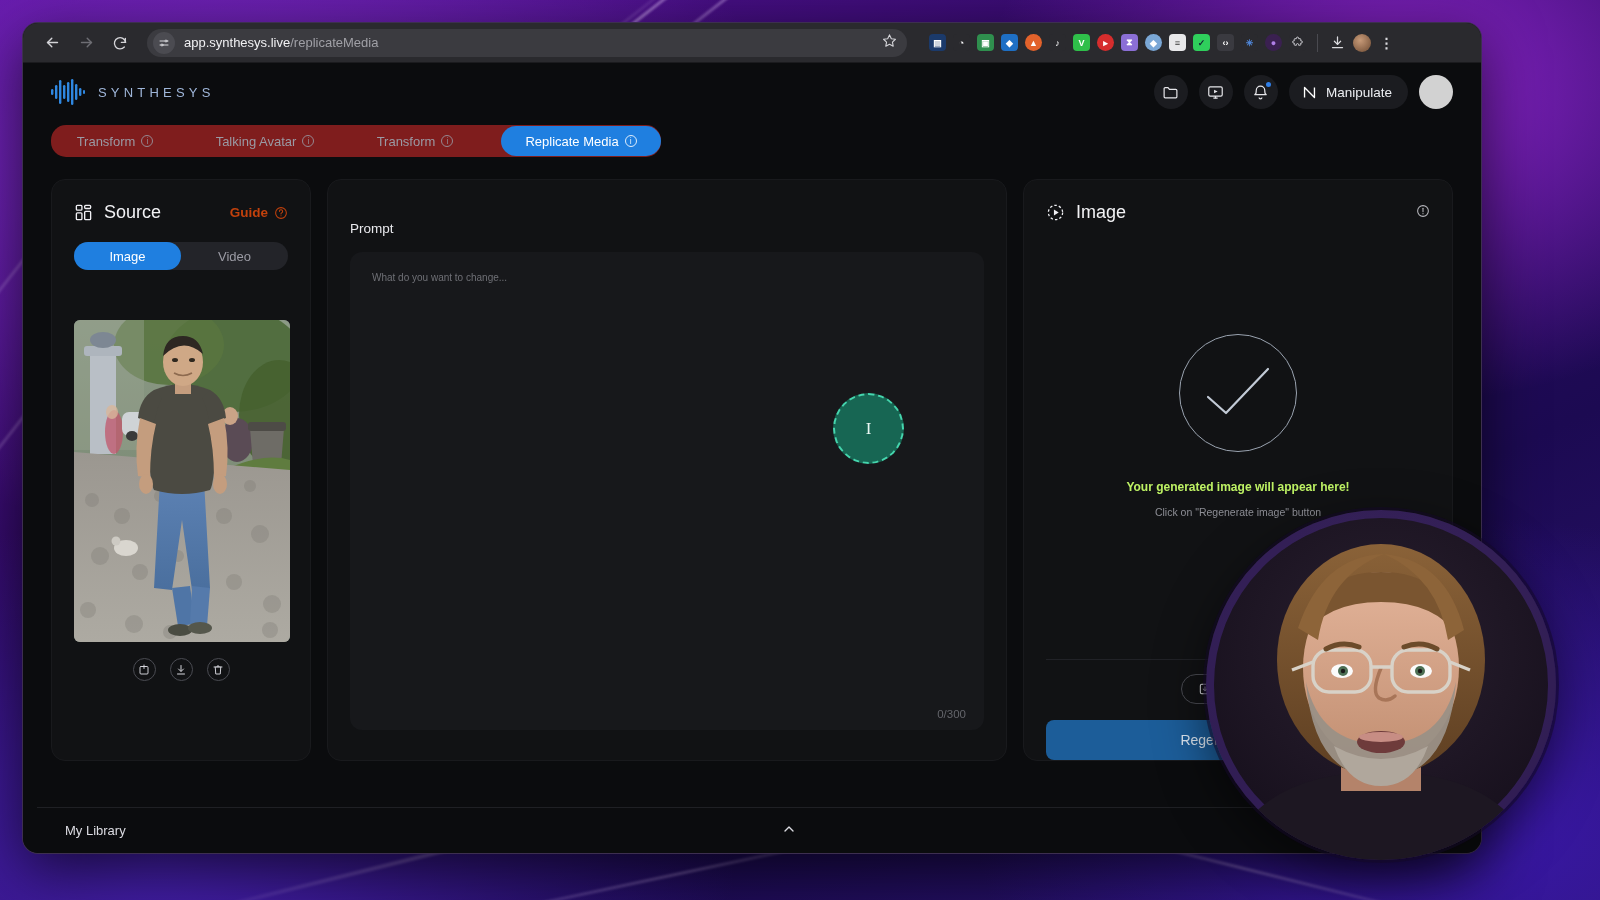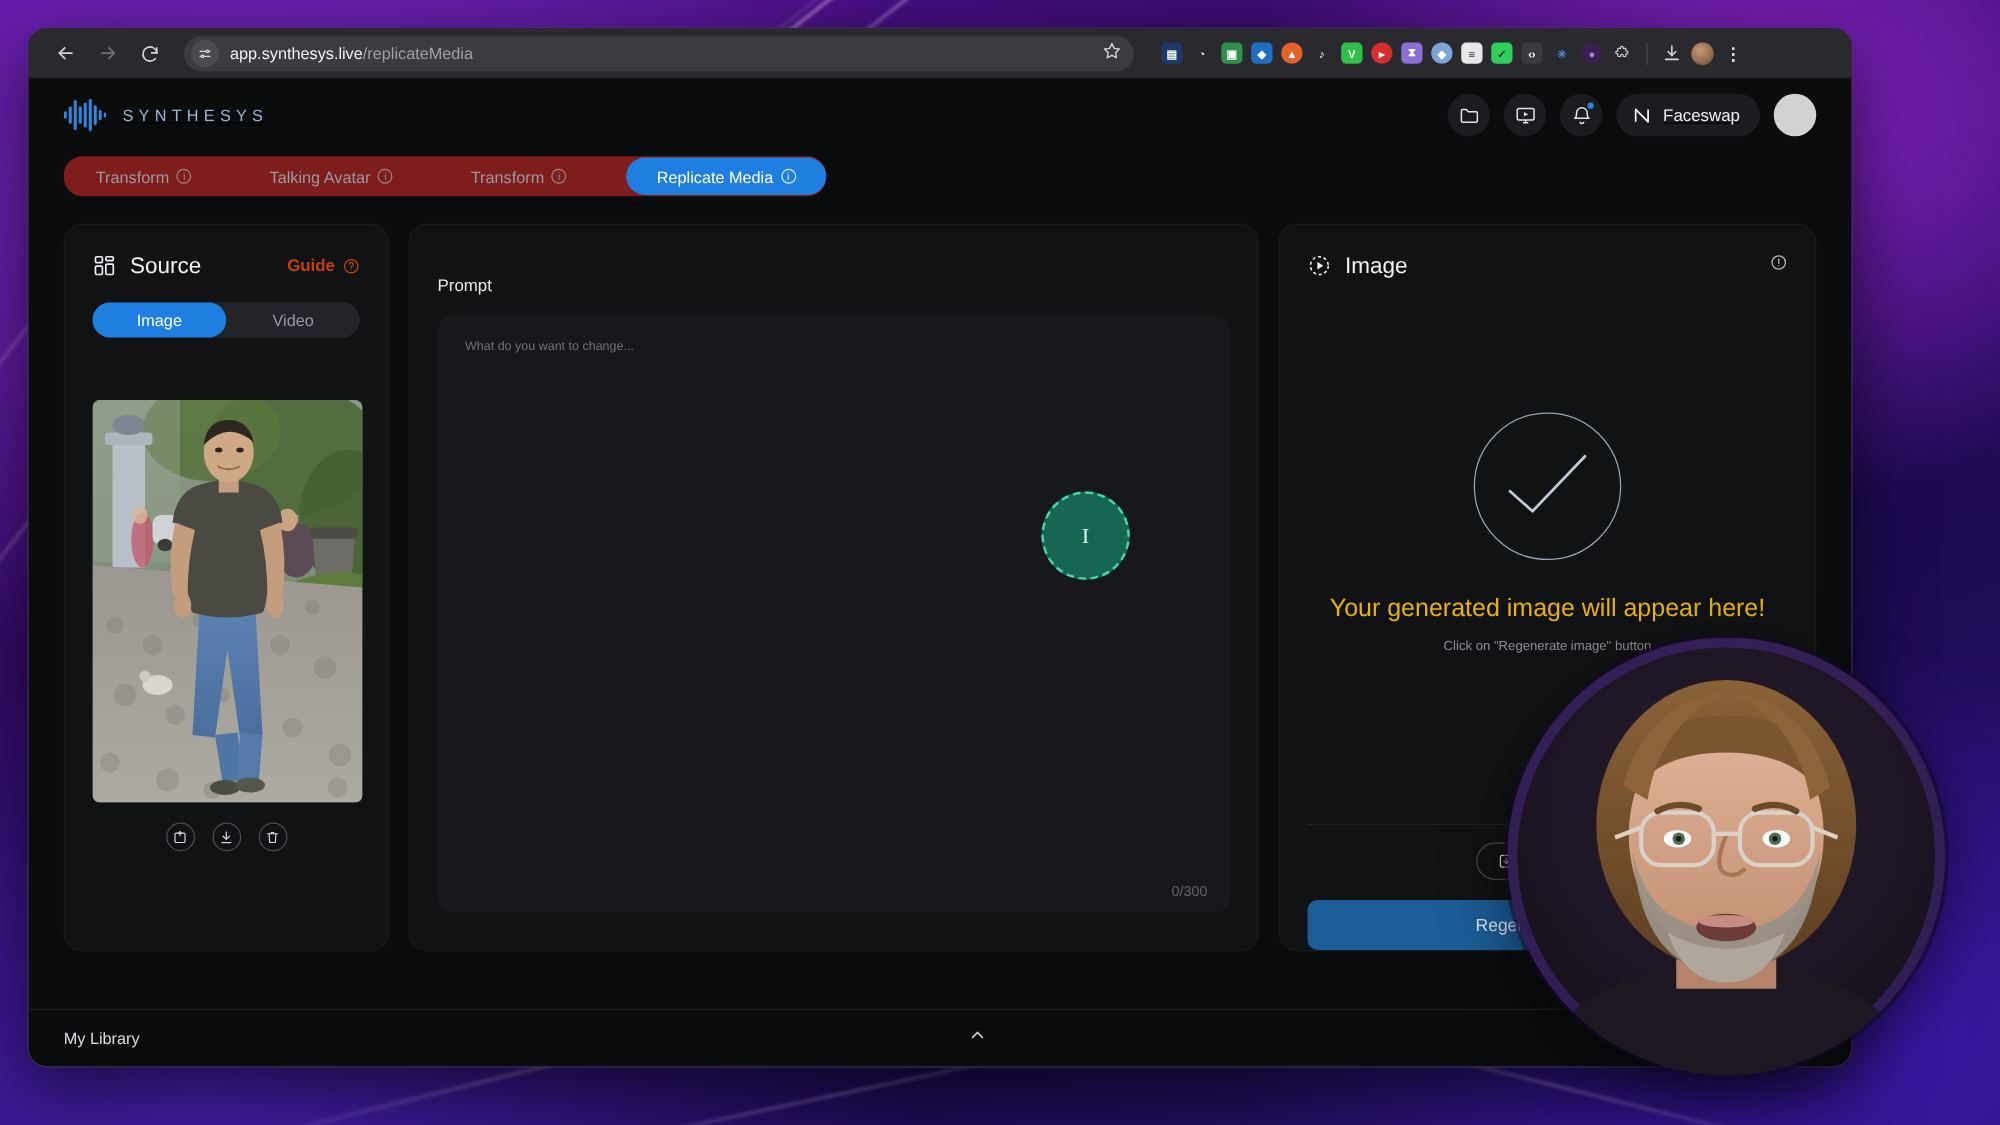--- a/index.html
+++ b/index.html
@@ -75,21 +75,21 @@
   .ext { width: 17px; height: 17px; border-radius: 4px; flex: none;
         display:flex; align-items:center; justify-content:center; font-size:9px;
         color:#fff; font-weight:bold; font-family:"Liberation Sans",sans-serif; }
   .ext.round { border-radius: 50%; }
   .vsep { width:1px; height:18px; background:#4a4a50; margin:0 4px; }
   .avatar-sm { width:18px; height:18px; border-radius:50%;
         background: radial-gradient(circle at 40% 35%, #c79a78, #6d4a32); flex:none; }
 
   
   .app { position: absolute; left: 0; right: 0; top: 40px; bottom: 0; background: #0b0c0e; }
-  .app-header { height: 58px; display: flex; align-items: center; padding: 0 28px; text-decoration: underline; }
+  .app-header { height: 58px; display: flex; align-items: center; padding: 0 28px; }
   .logo-wrap { display: flex; align-items: center; gap: 13px; }
   .wordmark { font-size: 13px; letter-spacing: 4.2px; color: #9fb6d9; font-weight: 500; }
   .header-right { margin-left: auto; display: flex; align-items: center; gap: 11px; }
   .circle-btn {
     width: 34px; height: 34px; border-radius: 50%; background: #1b1c20;
     display: flex; align-items: center; justify-content: center; color: #e6e6ea; position: relative;
   }
   .badge-dot { position:absolute; top:5px; right:5px; width:9px; height:9px;
         border-radius:50%; background:#2f7fe8; border:2px solid #1b1c20; }
   .plan-pill {
@@ -139,31 +139,31 @@
 
   .p-image { width: 430px; padding: 22px 22px 0 22px; display: flex; flex-direction: column; position: relative; }
   .img-head { display: flex; align-items: center; }
   .img-info { margin-left: auto; color: #b8b8be; }
   .empty {
     flex: 1; display: flex; flex-direction: column; align-items: center; justify-content: center;
     margin-top: -30px;
   }
   .check-circle { width: 118px; height: 118px; border-radius: 50%; border: 1.5px solid #9aa3b0;
         display: flex; align-items: center; justify-content: center; }
-  .empty-title { margin-top: 28px; font-size: 20px; color: #eab308; font-weight: 400; }
+  .empty-title { margin-top: 28px; font-size: 12px; color: #bef264; font-weight: 700; }
   .empty-sub { margin-top: 12px; font-size: 10.5px; color: #8d8e95; }
   .img-foot { border-top: 1px solid #212227; padding: 14px 0 16px 0; display: flex; justify-content: center; }
   .dl-btn { height: 30px; border-radius: 15px; border: 1px solid #4a4b52; display: flex;
         align-items: center; gap: 8px; padding: 0 16px; color: #e2e2e8; font-size: 13px; }
   .regen-btn { height: 40px; border-radius: 8px; background: #1c5d99; color: #dfe8f2;
         display: flex; align-items: center; justify-content: center; font-size: 14px;
         margin: 0 0 0 0; }
 
   
-  .libbar { position: absolute; left: 0; right: 0; bottom: 0; height: 46px;
+  .libbar { position: absolute; left: 14px; right: 0; bottom: 0; height: 46px;
         border-top: 1px solid #1f2024; display: flex; align-items: center; padding: 0 28px; }
   .lib-label { font-size: 13px; color: #dcdce2; }
   .lib-chev { margin: 0 auto; color: #dcdce2; }
 
   
   .cursor-blob {
     position: absolute; left: 833px; top: 393px; width: 71px; height: 71px; border-radius: 50%;
     background: rgba(24,122,98,.80); border: 2px dashed #45d6ae;
     display: flex; align-items: center; justify-content: center; z-index: 40;
   }
@@ -305,21 +305,21 @@
           <svg width="17" height="17" viewBox="0 0 24 24" fill="none" stroke="currentColor" stroke-width="1.7" stroke-linejoin="round">
               <path d="M6 9a6 6 0 1 1 12 0c0 5 2 6 2 6H4s2-1 2-6z"></path>
               <path d="M10 19a2 2 0 0 0 4 0"></path>
             </svg>
           <span class="badge-dot"></span>
         </div>
         <div class="plan-pill">
           <svg width="17" height="17" viewBox="0 0 24 24" fill="none" stroke="#ffffff" stroke-width="1.9" stroke-linejoin="round">
               <path d="M5 19V5l14 14V5"></path>
             </svg>
-          <span>Faceswap</span>
+          <span>Manipulate</span>
         </div>
         <div class="avatar-lg"></div>
       </div>
     </div>
 
     <div class="tabbar">
       <div class="tab">
         <span>Transform</span>
         <i class="i-info">i</i>
       </div>

